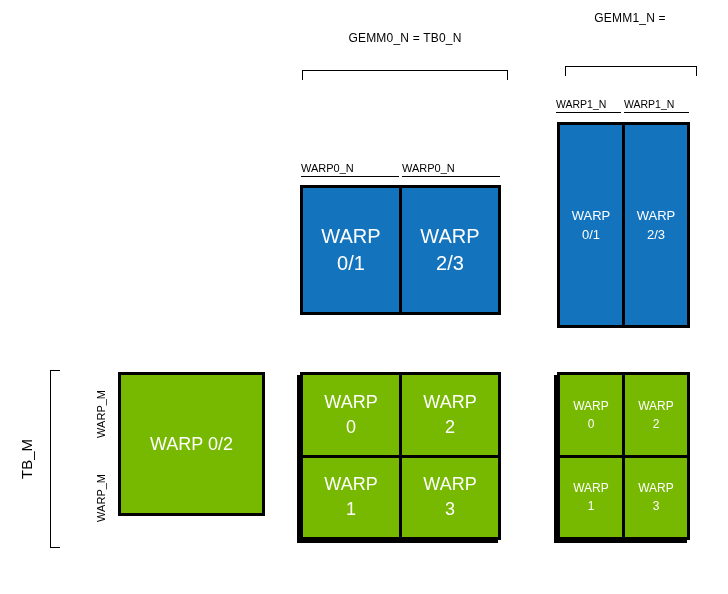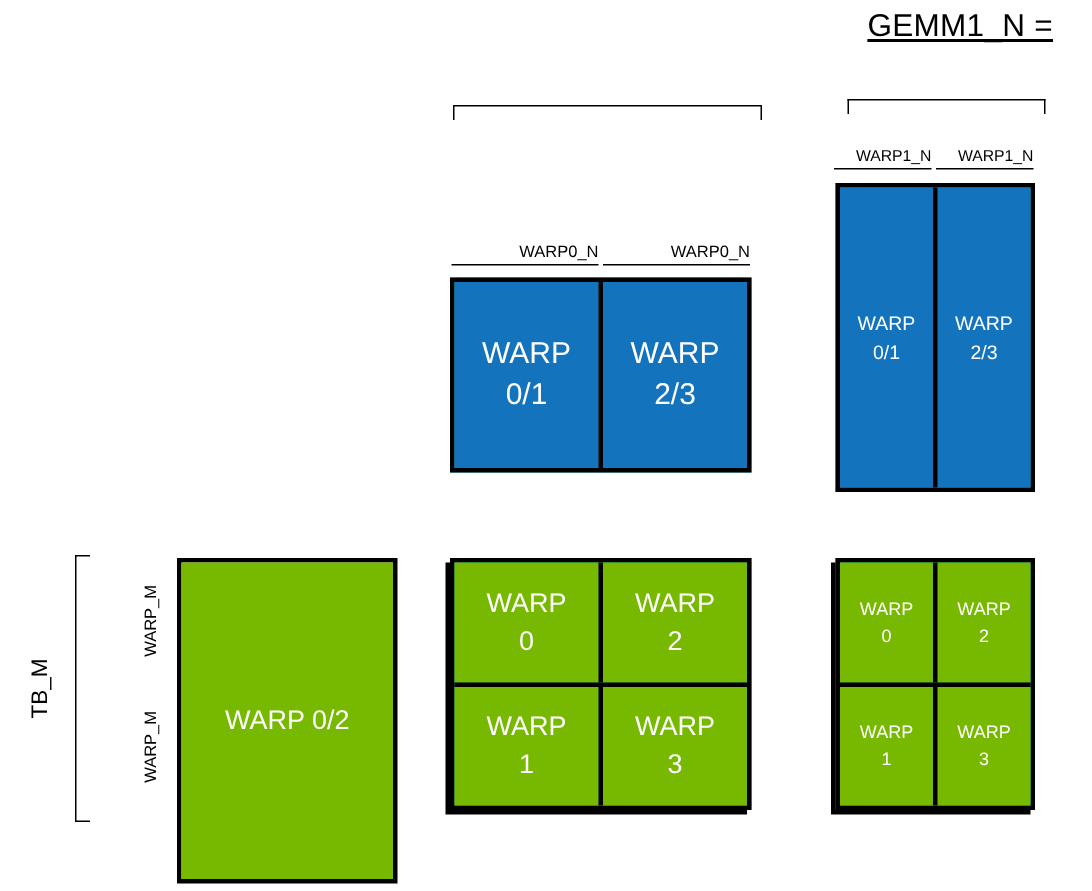--- a/index.html
+++ b/index.html
@@ -2,28 +2,28 @@
 <html><head>
 <meta charset="utf-8">
 <style>
   html,body{margin:0;padding:0;background:#ffffff;}
   .canvas{
     position:relative;width:728px;height:594px;background:#ffffff;
     font-family:"Liberation Sans",sans-serif;color:#000;overflow:hidden;
   }
   .abs{position:absolute;box-sizing:border-box;}
 
-  .title{font-size:21px;letter-spacing:.2px;text-align:right;line-height:24px;text-decoration:underline;}
+  .title{font-size:12px;letter-spacing:.2px;text-align:center;line-height:24px;}
 
   .bracket-h{border-top:1.5px solid #000;border-left:1.5px solid #000;border-right:1.5px solid #000;height:10px;}
   .bracket-v{border-left:1.5px solid #000;border-top:1.5px solid #000;border-bottom:1.5px solid #000;width:10px;}
 
-  .col-label{font-size:11px;text-align:right;border-bottom:1px solid #000;padding-bottom:2px;}
+  .col-label{font-size:11px;text-align:left;border-bottom:1px solid #000;padding-bottom:2px;}
 
-  .block{display:flex;border:3px solid #000;background:#14b8a6;}
+  .block{display:flex;border:3px solid #000;background:#f0abfc;}
   .blue  .cell{background:#1473bd;}
   .green .cell{background:#76b900;}
   .shadow{box-shadow:-3px 3px 0 #000;}
 
   .cell{
     flex:1;display:flex;flex-direction:column;align-items:center;justify-content:center;
     color:#fff;text-align:center;
   }
   .cell + .cell{border-left:3px solid #000;}
   .row{display:flex;flex:1;}
@@ -36,20 +36,21 @@
   .t-sm{font-size:12px;line-height:18px;}
 
   .vwrap{display:flex;align-items:center;justify-content:center;}
   .vtext{writing-mode:vertical-rl;transform:rotate(180deg);white-space:nowrap;}
 </style>
 </head>
 <body>
 
 <div class="canvas">
 
+  <div class="abs title" style="left:298px;top:26px;width:214px;">GEMM0_N = TB0_N</div>
 
   <div class="abs title" style="left:558px;top:6px;width:144px;">
     <div>GEMM1_N =</div>
   </div>
 
   <div class="abs bracket-h" style="left:302px;top:70px;width:206px;"></div>
   <div class="abs bracket-h" style="left:565px;top:66px;width:132px;"></div>
 
   <div class="abs col-label" style="left:301px;top:162px;width:98px;">WARP0_N</div>
   <div class="abs col-label" style="left:402px;top:162px;width:98px;">WARP0_N</div>
@@ -84,21 +85,21 @@
     <span class="vtext">TB_M</span>
   </div>
 
   <div class="abs vwrap" style="left:90px;top:372px;width:22px;height:84px;font-size:11px;">
     <span class="vtext">WARP_M</span>
   </div>
   <div class="abs vwrap" style="left:90px;top:456px;width:22px;height:84px;font-size:11px;">
     <span class="vtext">WARP_M</span>
   </div>
 
-  <div class="abs block green vstack" style="left:118px;top:372px;width:147px;height:217px;">
+  <div class="abs block green vstack" style="left:118px;top:372px;width:147px;height:144px;">
     <div class="row">
       <div class="cell t-lg">
         <span>WARP 0/2</span>
       </div>
     </div>
   </div>
 
   <div class="abs block green vstack shadow" style="left:300px;top:372px;width:201px;height:168px;">
     <div class="row">
       <div class="cell t-lg">

